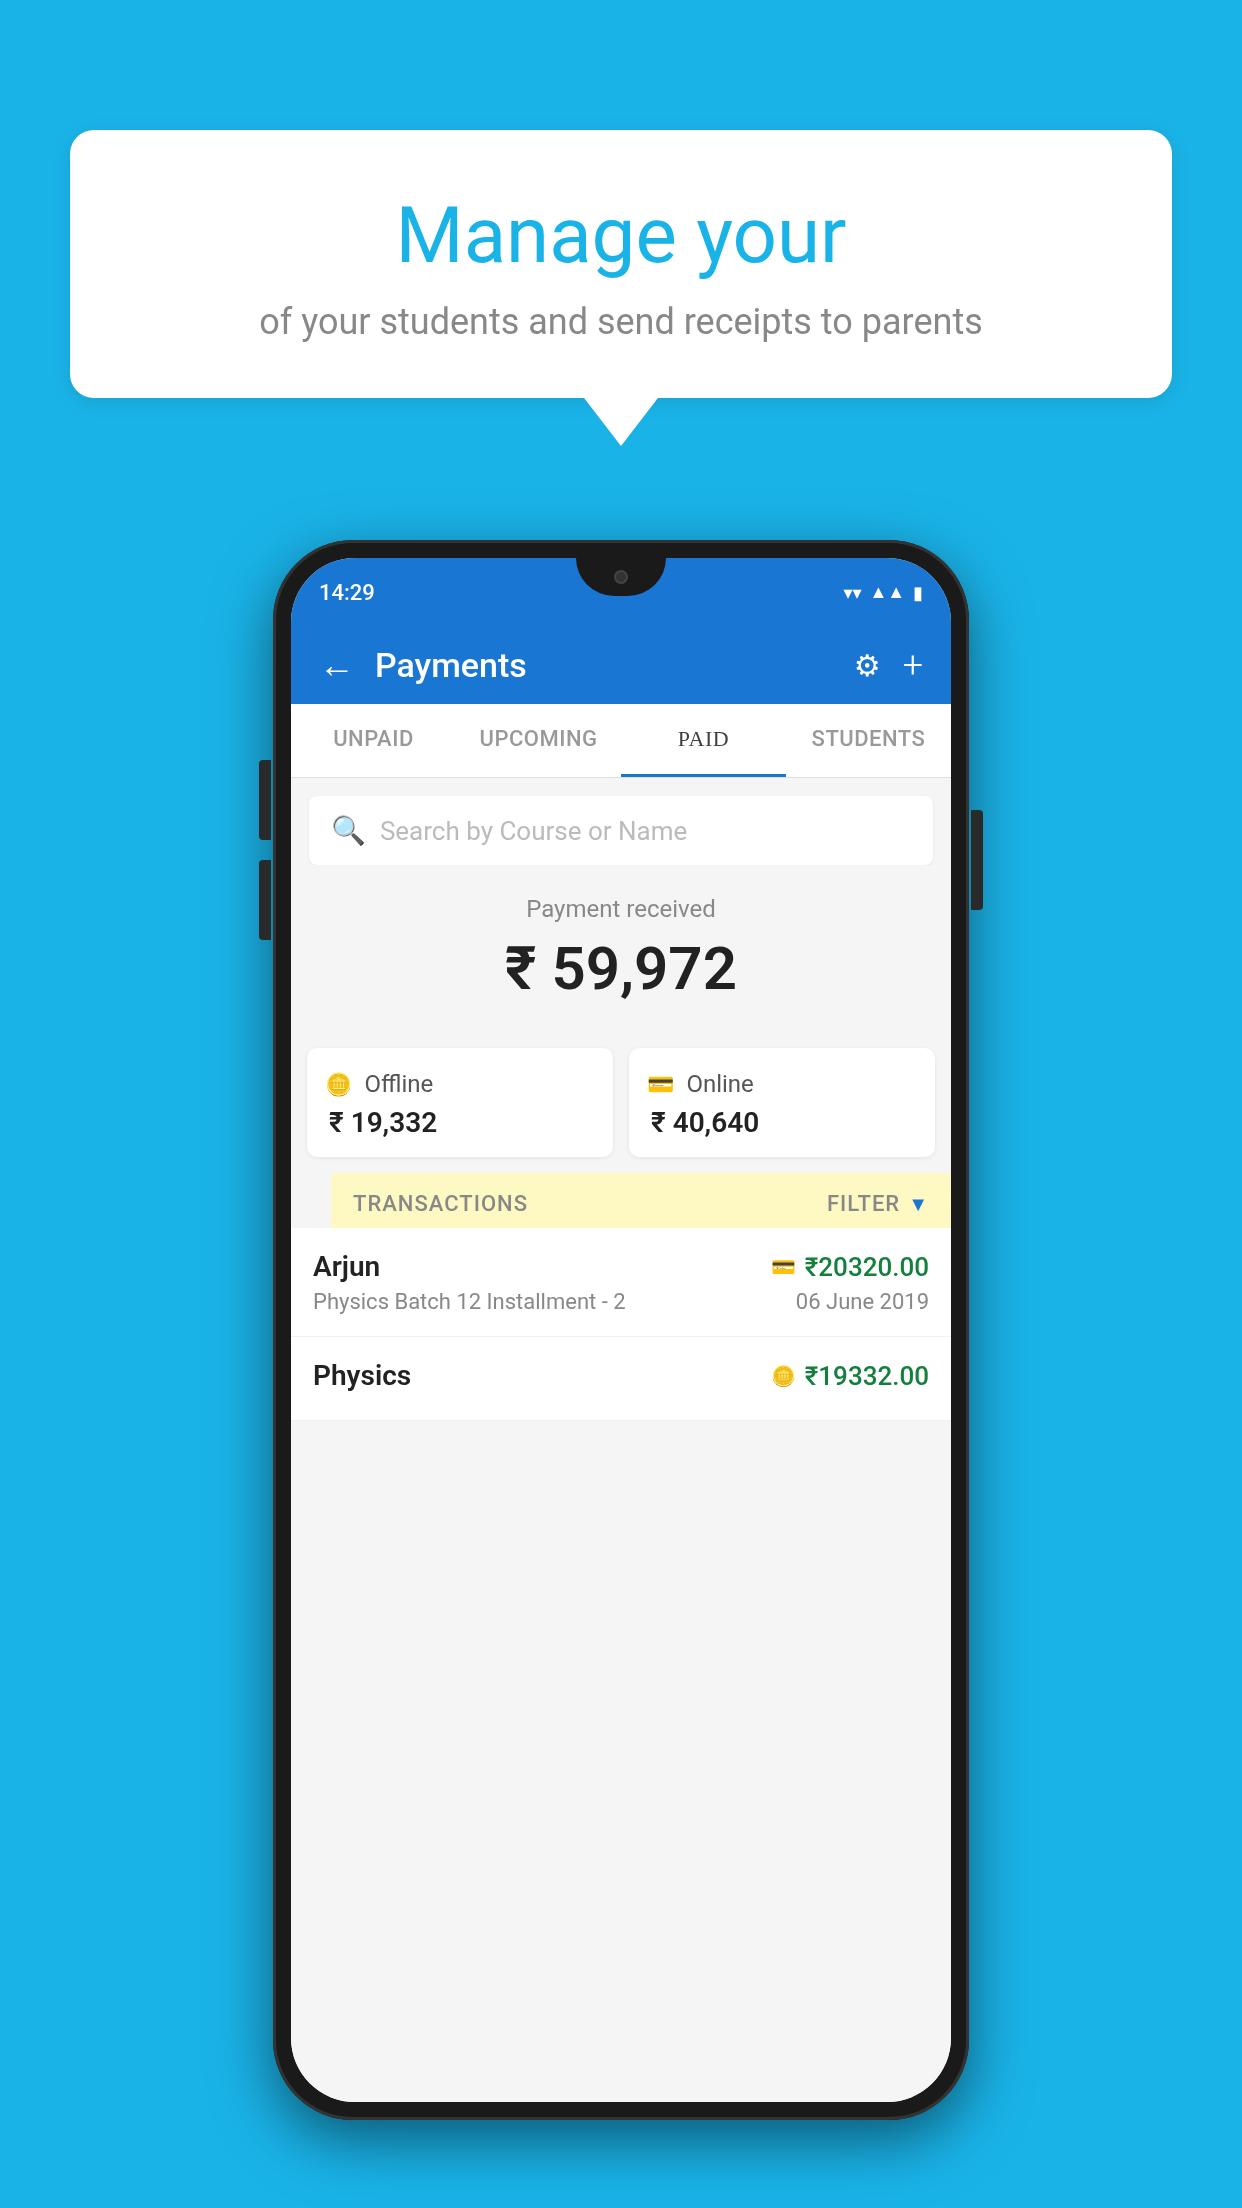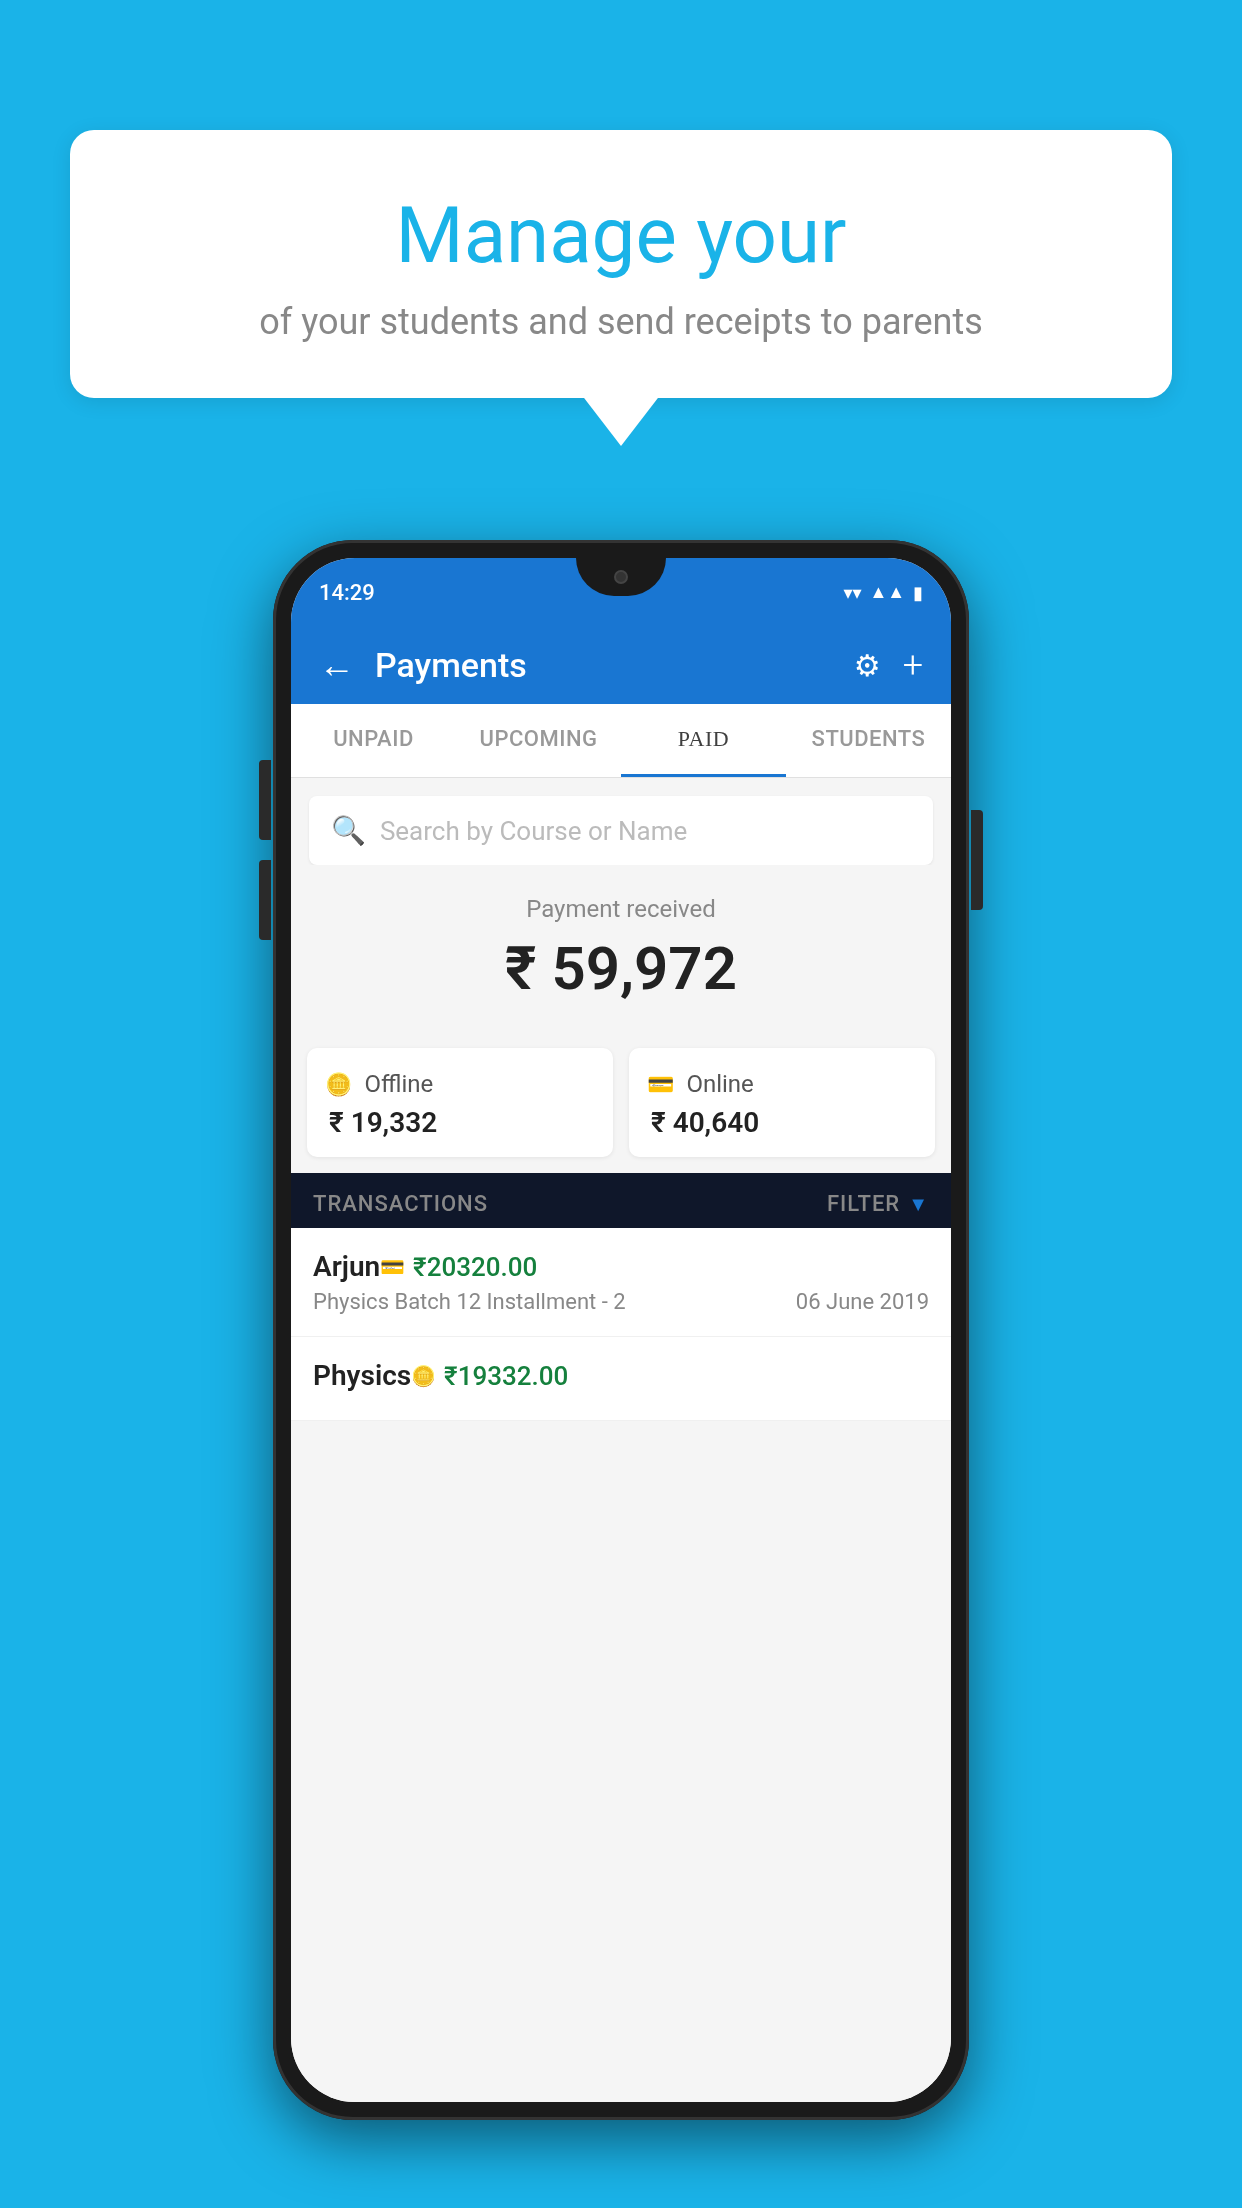--- a/index.html
+++ b/index.html
@@ -287,21 +287,22 @@
       color: #222;
       padding-left: 4px;
     }
 
     
     .transactions-header {
       display: flex;
       justify-content: space-between;
       align-items: center;
       padding: 18px 22px 12px;
-      background: #0f172a;
+      background: #fef9c3;
+      margin-left: 40px;
     }
     .transactions-label {
       font-size: 22px;
       color: #888;
       font-weight: 500;
       letter-spacing: 1px;
     }
     .filter-btn {
       display: flex;
       align-items: center;
@@ -318,20 +319,21 @@
     }
 
     
     .transaction-row {
       background: white;
       padding: 22px 22px;
       border-bottom: 1px solid #f0f0f0;
     }
     .transaction-top {
       display: flex;
+      justify-content: space-between;
       align-items: center;
       margin-bottom: 6px;
     }
     .transaction-name {
       font-size: 28px;
       font-weight: 600;
       color: #222;
     }
     .transaction-amount-area {
       display: flex;

